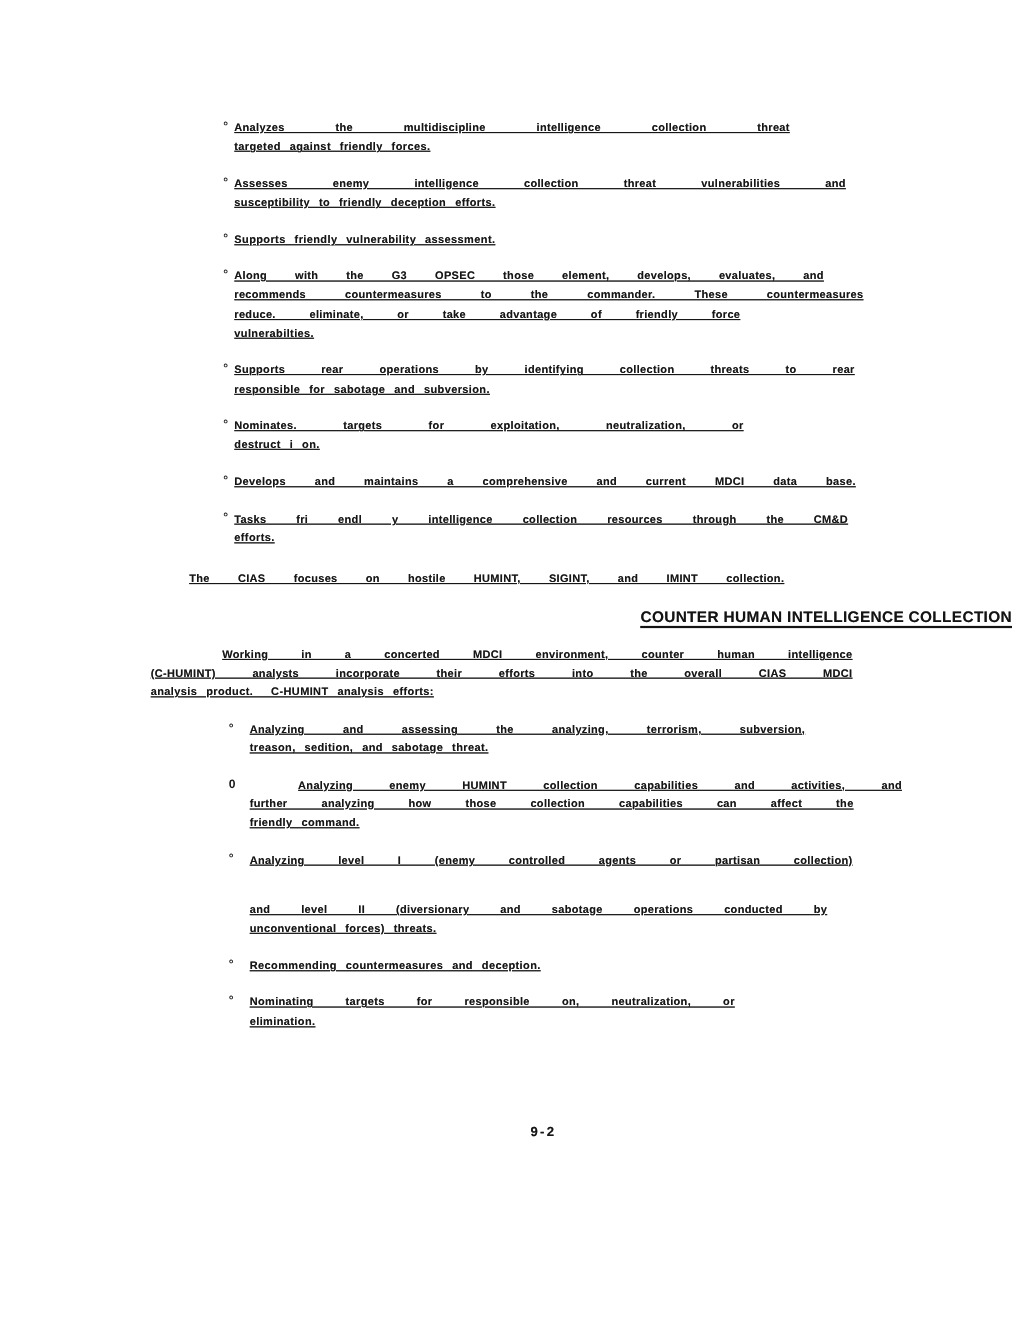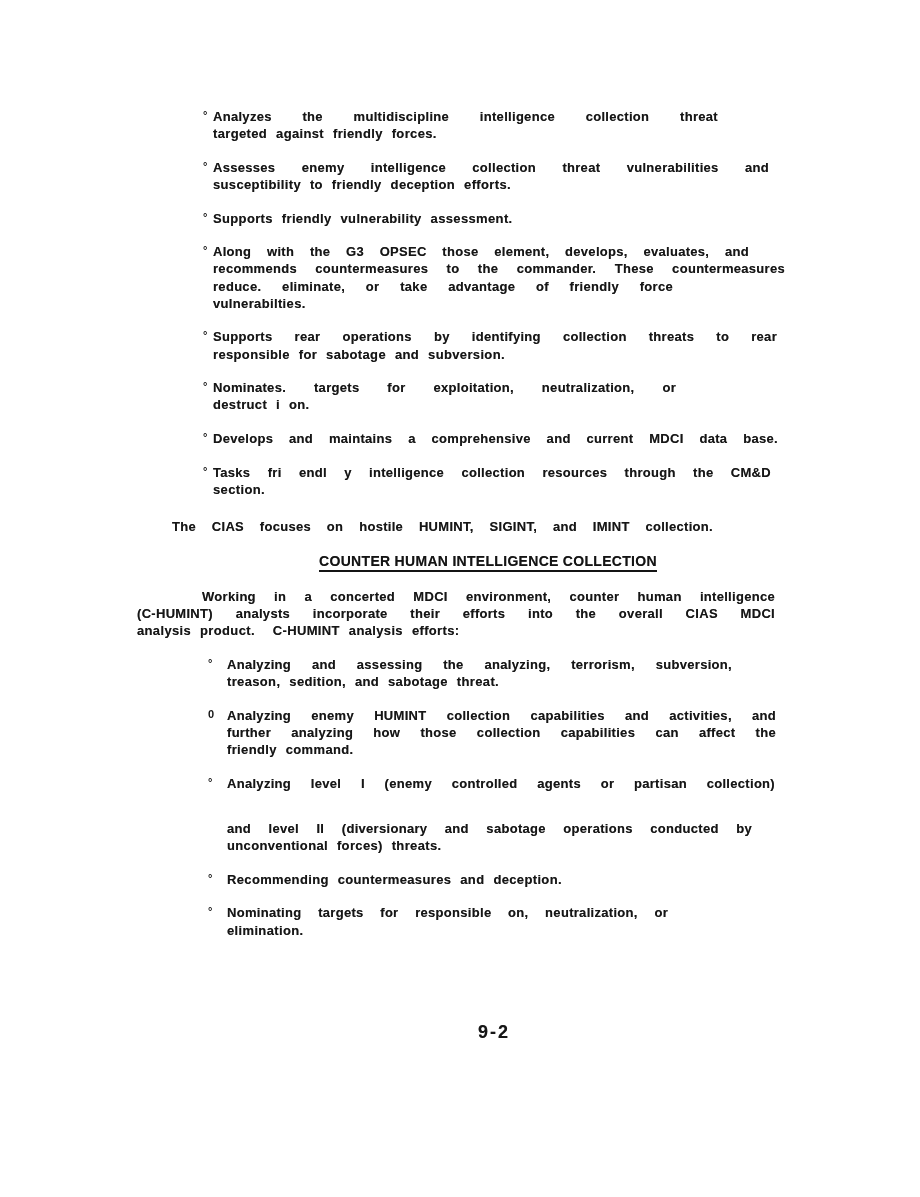--- a/index.html
+++ b/index.html
@@ -33,40 +33,41 @@
     font-size: 11px;
     font-weight: 700;
     letter-spacing: 0;
     color: #161616;
   }
   .b1 > .bullet { left: 203px; }
   .b2 > .bullet { left: 208px; }
 
   .line {
     font-weight: 700;
-    font-size: 13px;
+    font-size: 10px;
     line-height: 17.2px;
     letter-spacing: 0.35px;
     color: #161616;
     text-shadow: 0 0 0.5px rgba(20,20,20,0.55);
+    text-decoration: underline;
   }
   
   .jl {
     text-align: justify;
     text-align-last: justify;
     letter-spacing: 0.3px;
   }
   
   .ll {
     white-space: pre-wrap;
     word-spacing: 5px;
   }
 
   .heading-row {
-    text-align: center;
+    text-align: right;
     padding-left: 56px;
   }
   .heading {
     display: inline-block;
     font-weight: 700;
     font-size: 14px;
     line-height: 16px;
     letter-spacing: 0.3px;
     color: #141414;
     border-bottom: 2.5px solid #141414;
@@ -75,21 +76,21 @@
   }
 
   .footer {
     position: absolute;
     top: 1022px; left: 0;
     width: 100%;
     text-align: center;
     padding-left: 68px;
     box-sizing: border-box;
     font-weight: 700;
-    font-size: 18px;
+    font-size: 12px;
     letter-spacing: 2px;
     color: #161616;
     text-shadow: 0 0 0.5px rgba(20,20,20,0.55);
   }
 </style>
 </head>
 <body style="background: rgb(255, 255, 255);">
 
 <div class="page" style="color: rgb(22, 22, 22);">
   <div class="content" id="doc">
@@ -124,39 +125,39 @@
         <div class="line jl" style="width: 463px;">Nominates. targets for exploitation, neutralization, or</div>
         <div class="line ll">destruct i on.</div>
       </div>
       <div class="blk b1">
         <span class="bullet">°</span>
         <div class="line jl" style="width: 565px;">Develops and maintains a comprehensive and current MDCI data base.</div>
       </div>
       <div class="blk b1">
         <span class="bullet">°</span>
         <div class="line jl" style="width: 558px;">Tasks fri endl y intelligence collection resources through the CM&amp;D</div>
-        <div class="line ll">section.</div>
+        <div class="line ll">efforts.</div>
       </div>
       <div class="blk para">
         <div class="line jl" style="width: 541px;">The CIAS focuses on hostile HUMINT, SIGINT, and IMINT collection.</div>
       </div>
       <div class="blk heading-row"><span class="heading">COUNTER HUMAN INTELLIGENCE COLLECTION</span></div>
       <div class="blk ipara">
         <div class="line jl" style="width: 638px; text-indent: 65px;">Working in a concerted MDCI environment, counter human intelligence</div>
         <div class="line jl" style="width: 638px;">(C-HUMINT) analysts incorporate their efforts into the overall CIAS MDCI</div>
         <div class="line ll">analysis product.  C-HUMINT analysis efforts:</div>
       </div>
       <div class="blk b2">
         <span class="bullet">°</span>
         <div class="line jl" style="width: 505px;">Analyzing and assessing the analyzing, terrorism, subversion,</div>
         <div class="line ll">treason, sedition, and sabotage threat.</div>
       </div>
       <div class="blk b2">
         <span class="bullet">0</span>
-        <div class="line jl" style="width: 549px;">Analyzing enemy HUMINT collection capabilities and activities, and</div>
+        <div class="line jl" style="width: 549px; margin-left: 44px;">Analyzing enemy HUMINT collection capabilities and activities, and</div>
         <div class="line jl" style="width: 549px;">further analyzing how those collection capabilities can affect the</div>
         <div class="line ll">friendly command.</div>
       </div>
       <div class="blk b2">
         <span class="bullet">°</span>
         <div class="line jl" style="width: 548px;">Analyzing level I (enemy controlled agents or partisan collection)</div>
         <div class="line jl" style="width: 525px; margin-top: 28px;">and level II (diversionary and sabotage operations conducted by</div>
         <div class="line ll">unconventional forces) threats.</div>
       </div>
       <div class="blk b2">

